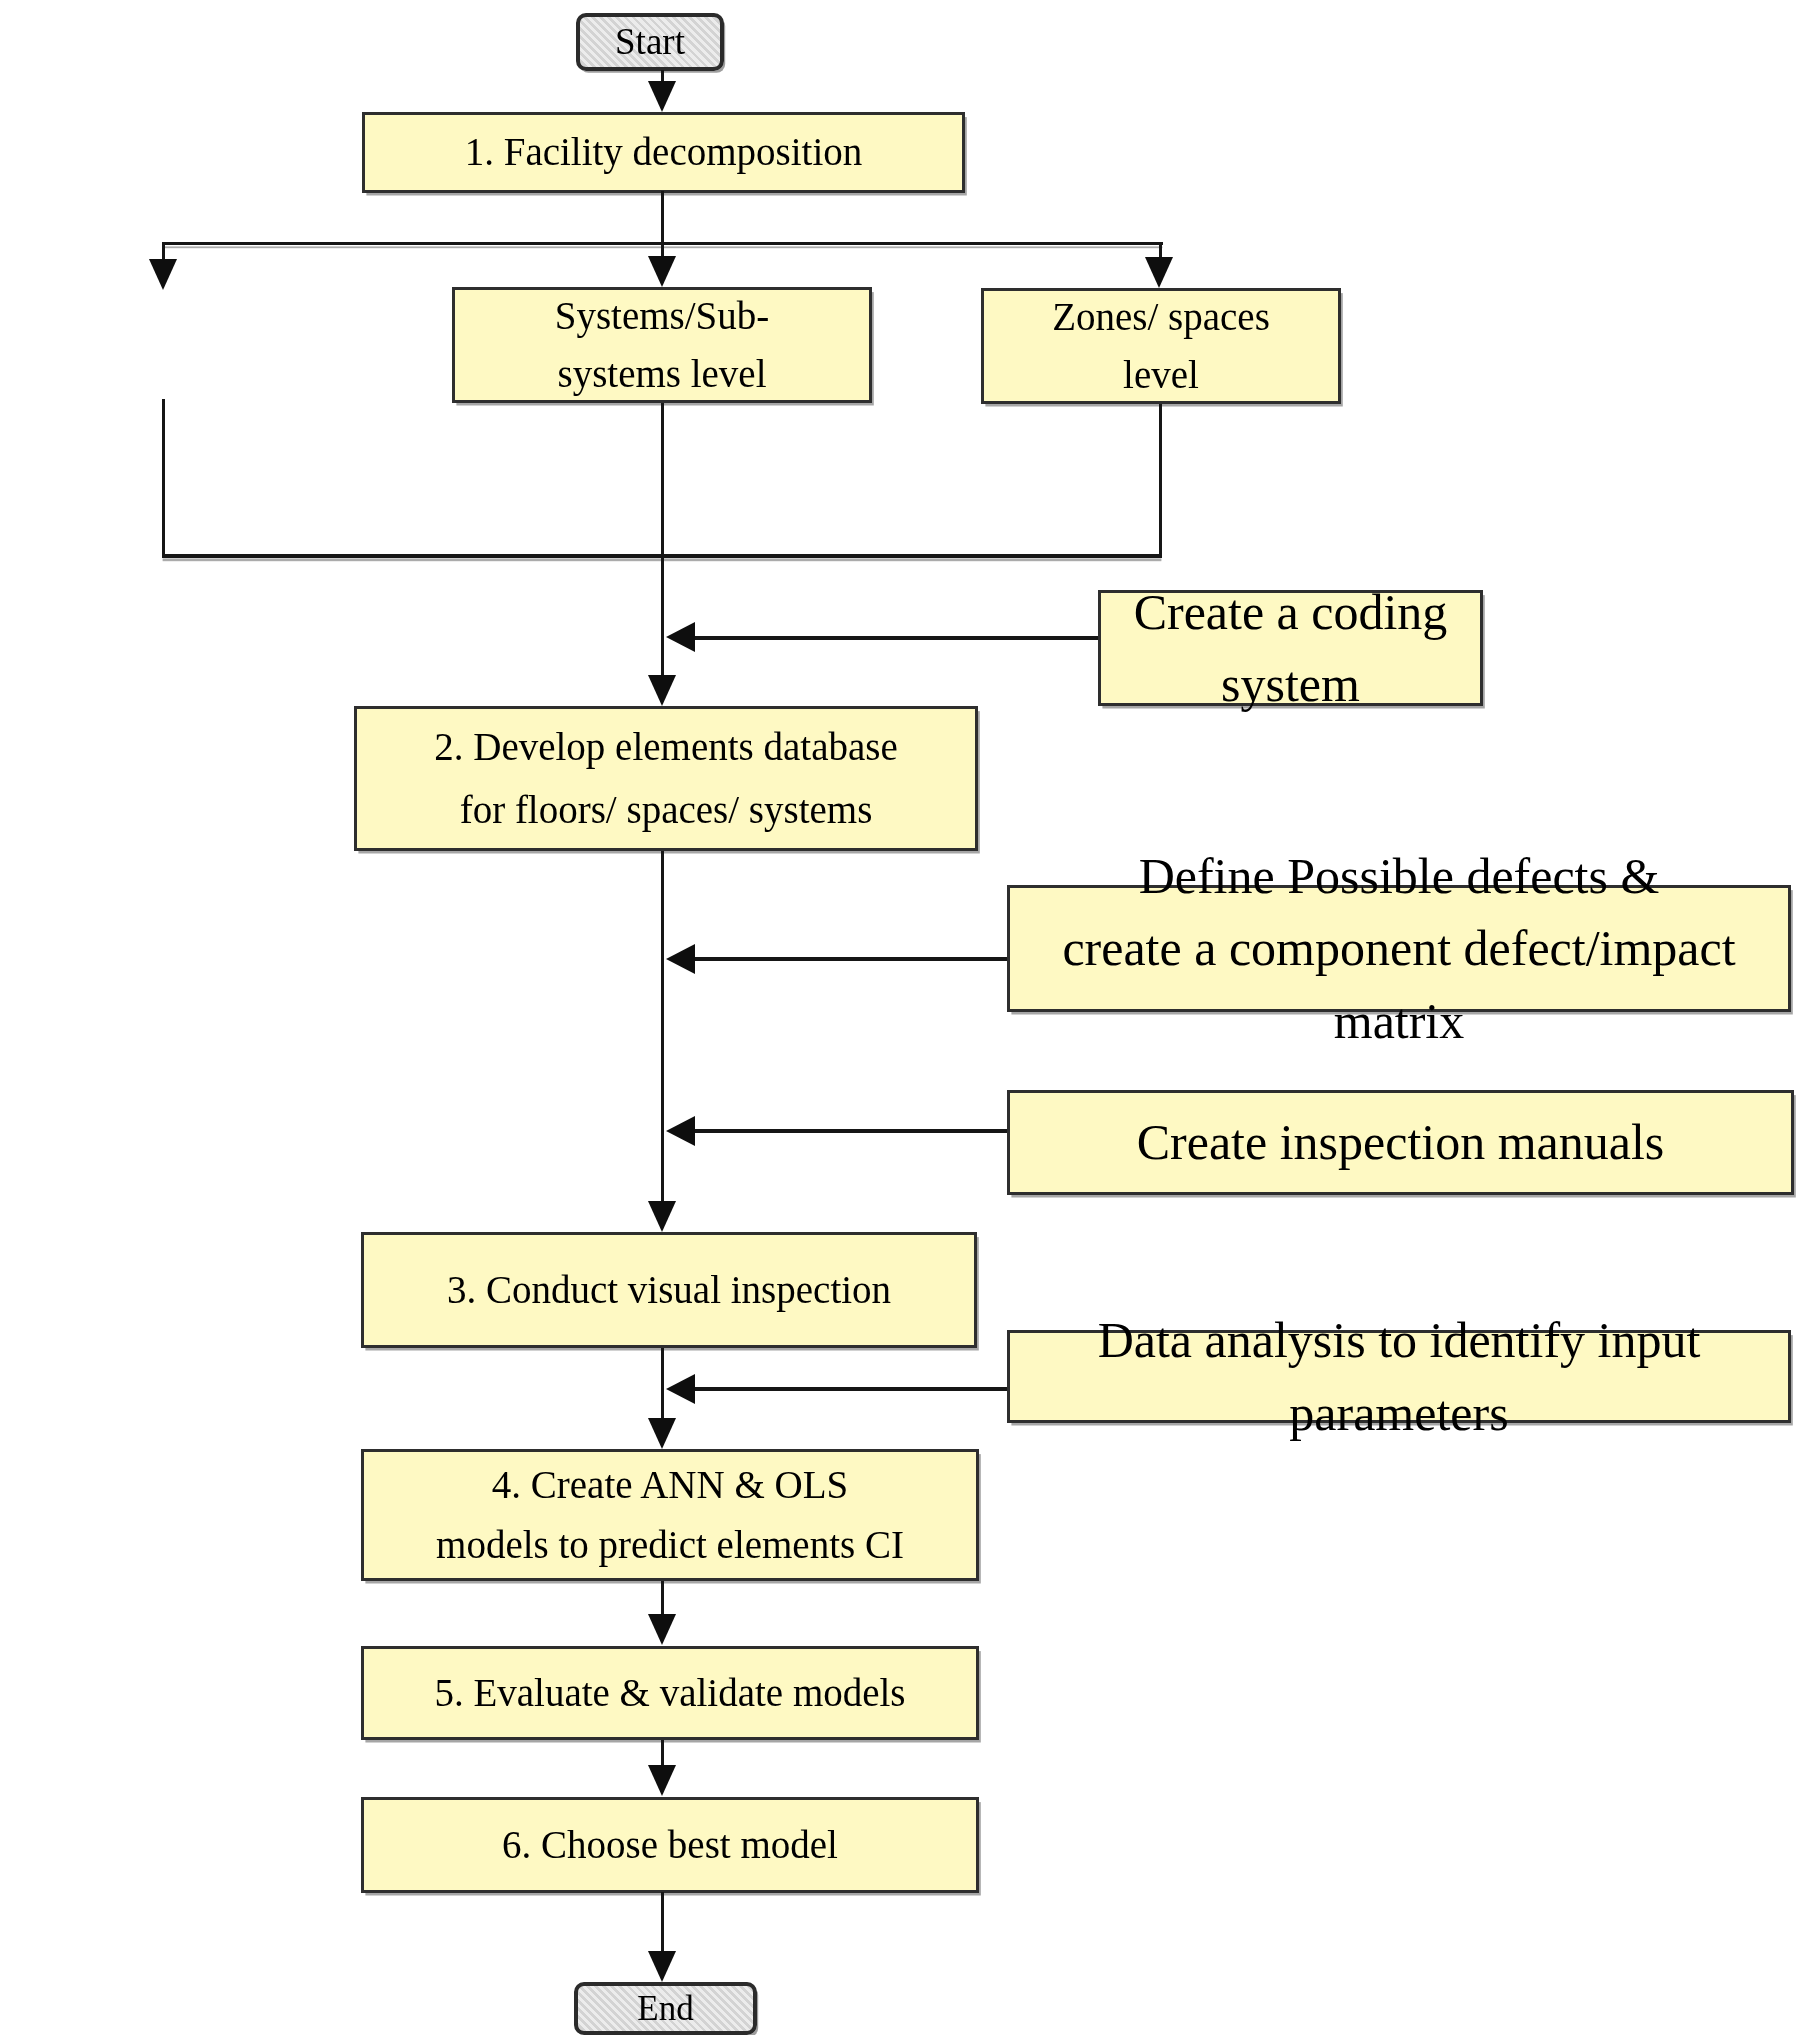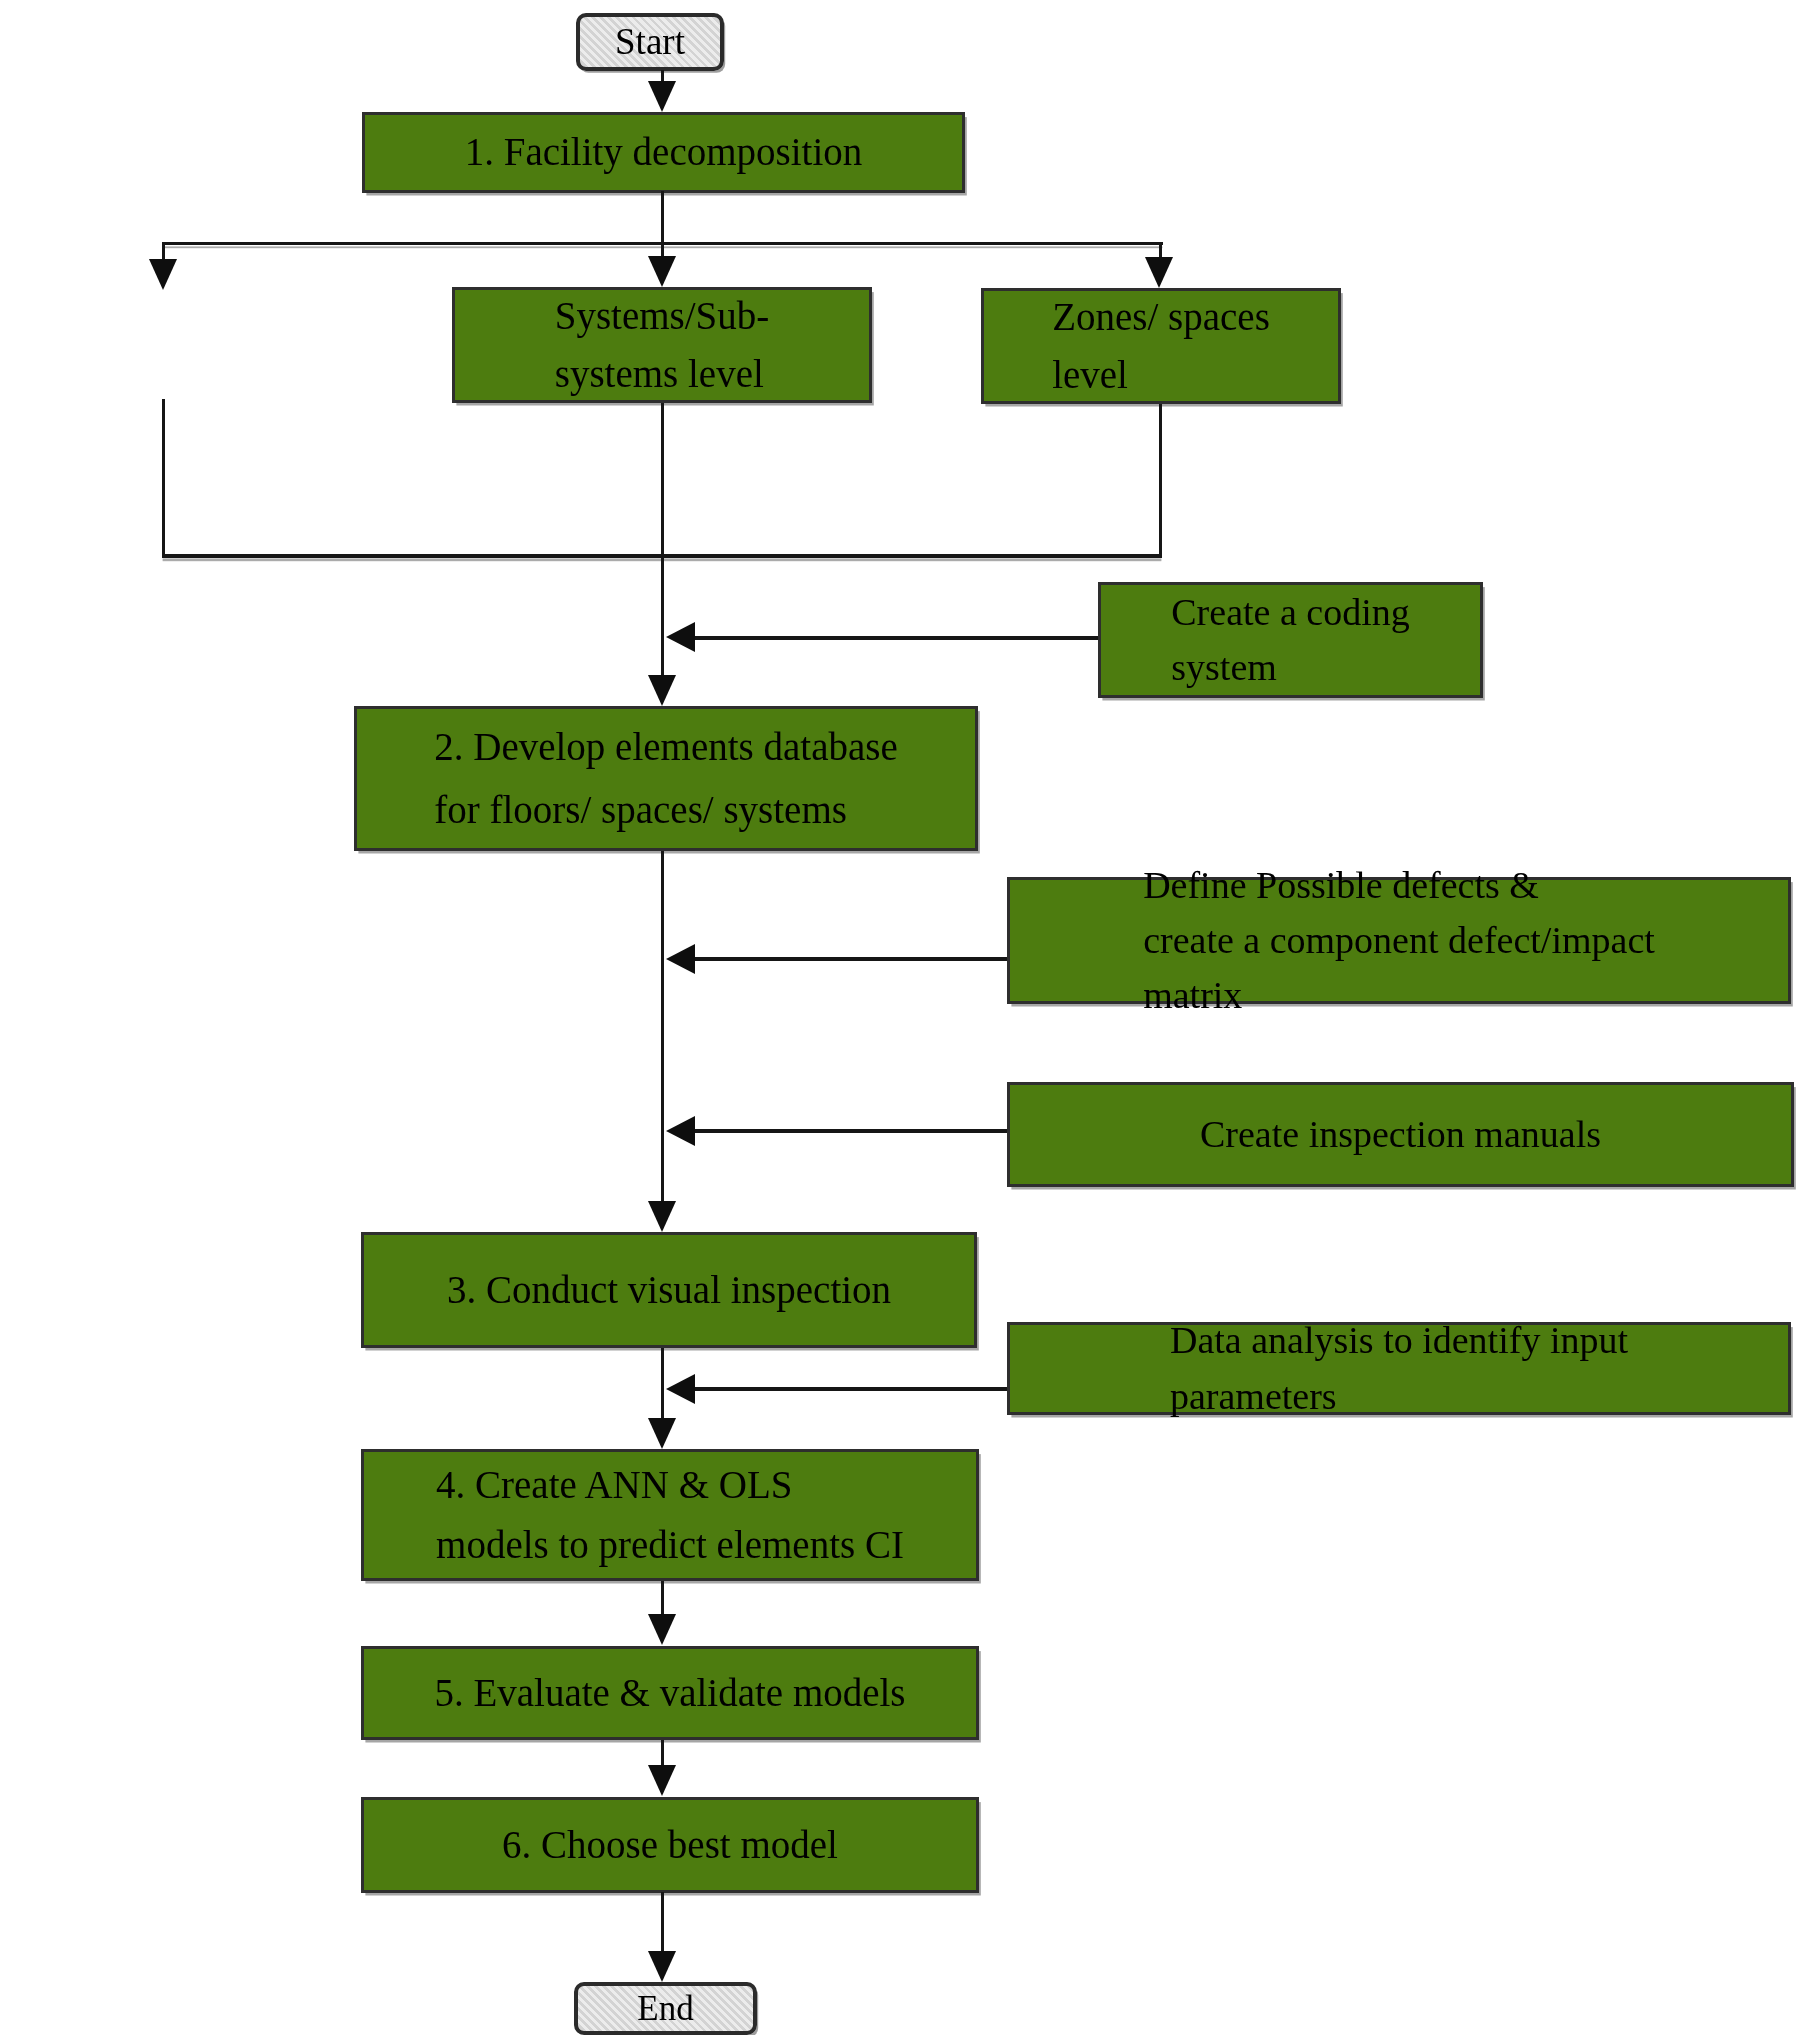--- a/index.html
+++ b/index.html
@@ -1,26 +1,26 @@
 <!DOCTYPE html>
 <html style="font-size:10px"><head>
 <meta charset="utf-8">
 <style>
   html,body{margin:0;padding:0;background:#ffffff;}
   .canvas{position:relative;width:1799px;height:2035px;background:#ffffff;overflow:hidden;
           font-family:"Liberation Serif","DejaVu Serif",serif;color:#000;}
 
-  .box{position:absolute;box-sizing:border-box;background:#4d7c0f;
+  .box{position:absolute;box-sizing:border-box;background:#fef9c3;
        border:3.8px solid #2e2e2e;
        box-shadow:3.1px 3.8px 0 -1.3px #a6a6a6;
        display:flex;align-items:center;justify-content:center;
-       text-align:left;white-space:pre-line;
+       text-align:center;white-space:pre-line;
        font-size:39px;line-height:1.5;}
 
-  .side{font-size:38px;line-height:1.45;}
+  .side{font-size:50px;line-height:1.45;margin-top:8px;}
 
   .terminal{position:absolute;box-sizing:border-box;
        border:4.4px solid #2b2b2b;border-radius:10px;
        background:repeating-linear-gradient(45deg,#ececec 0 3.1px,#d3d3d3 3.1px 5.7px);
        box-shadow:2.5px 3.1px 0 -1.3px #9e9e9e;
        display:flex;align-items:center;justify-content:center;
        font-size:37px;line-height:1;}
 
   .vline{position:absolute;width:3.1px;background:#161616;}
   .hline{position:absolute;height:3.1px;background:#161616;}

